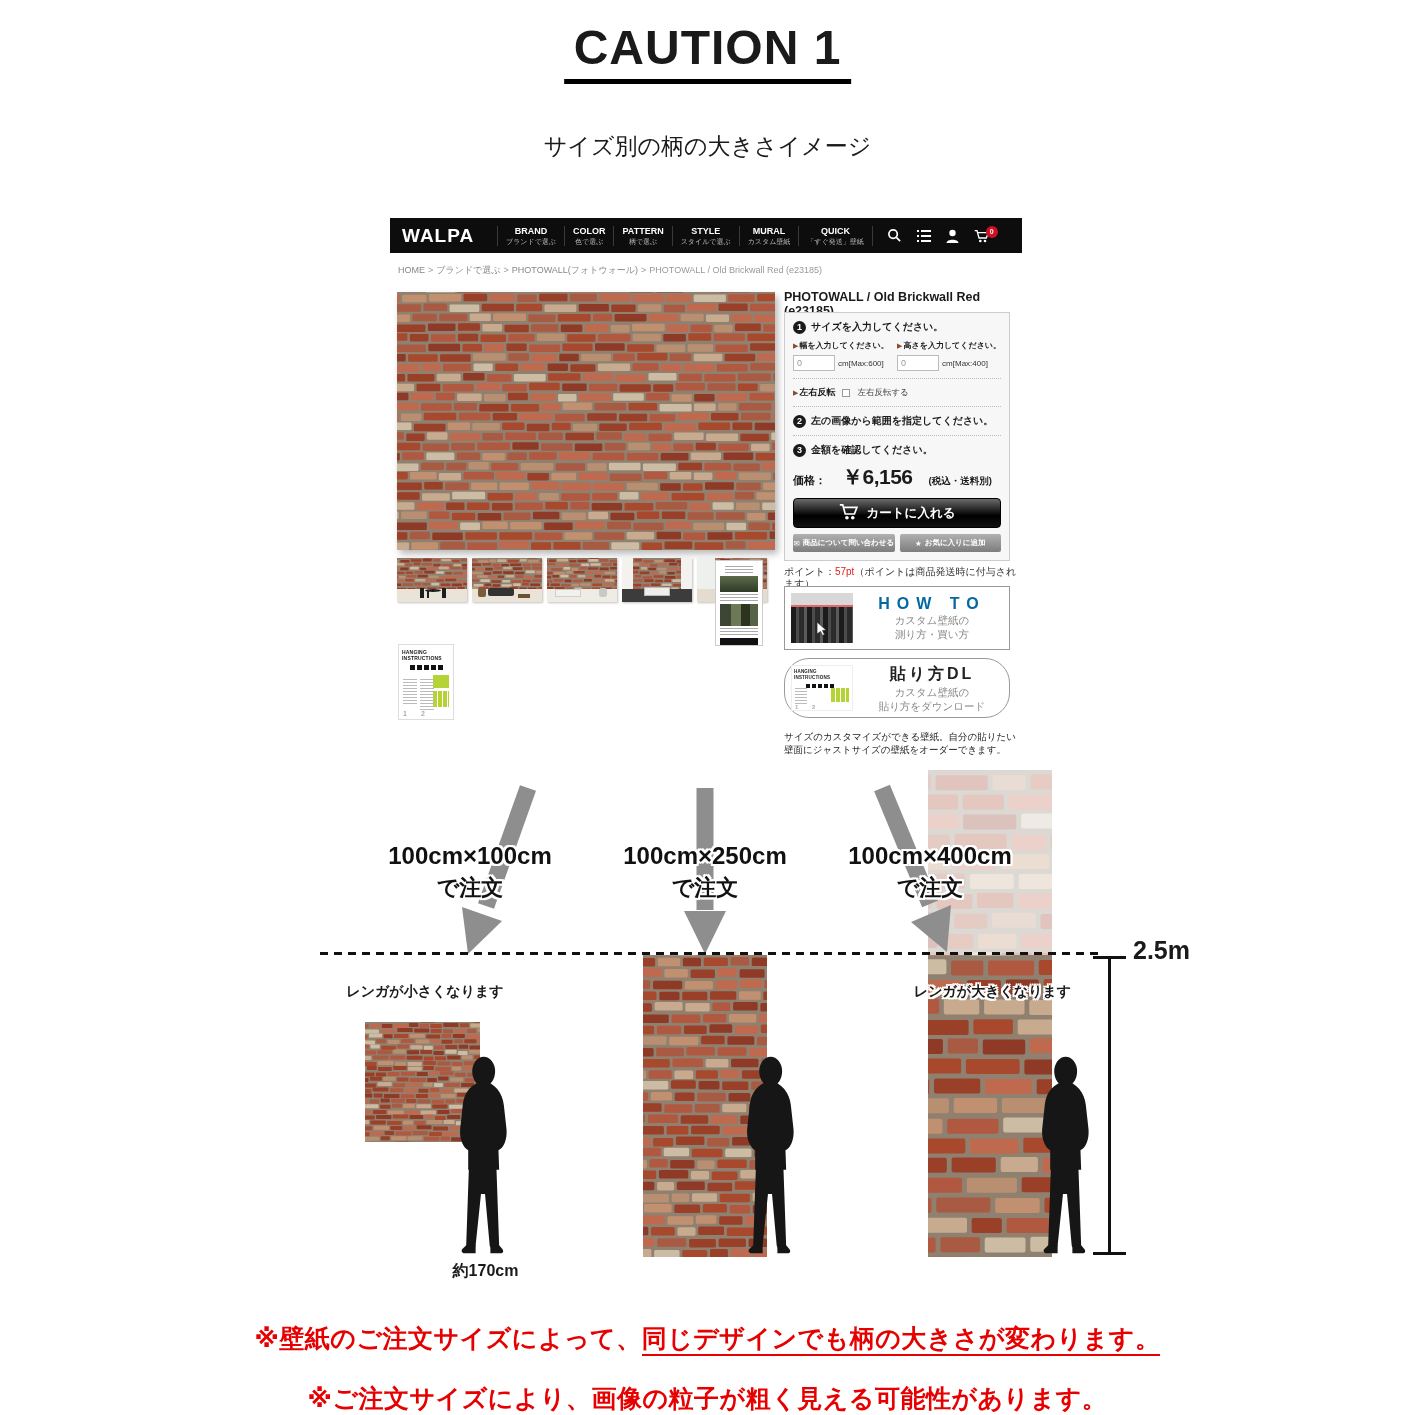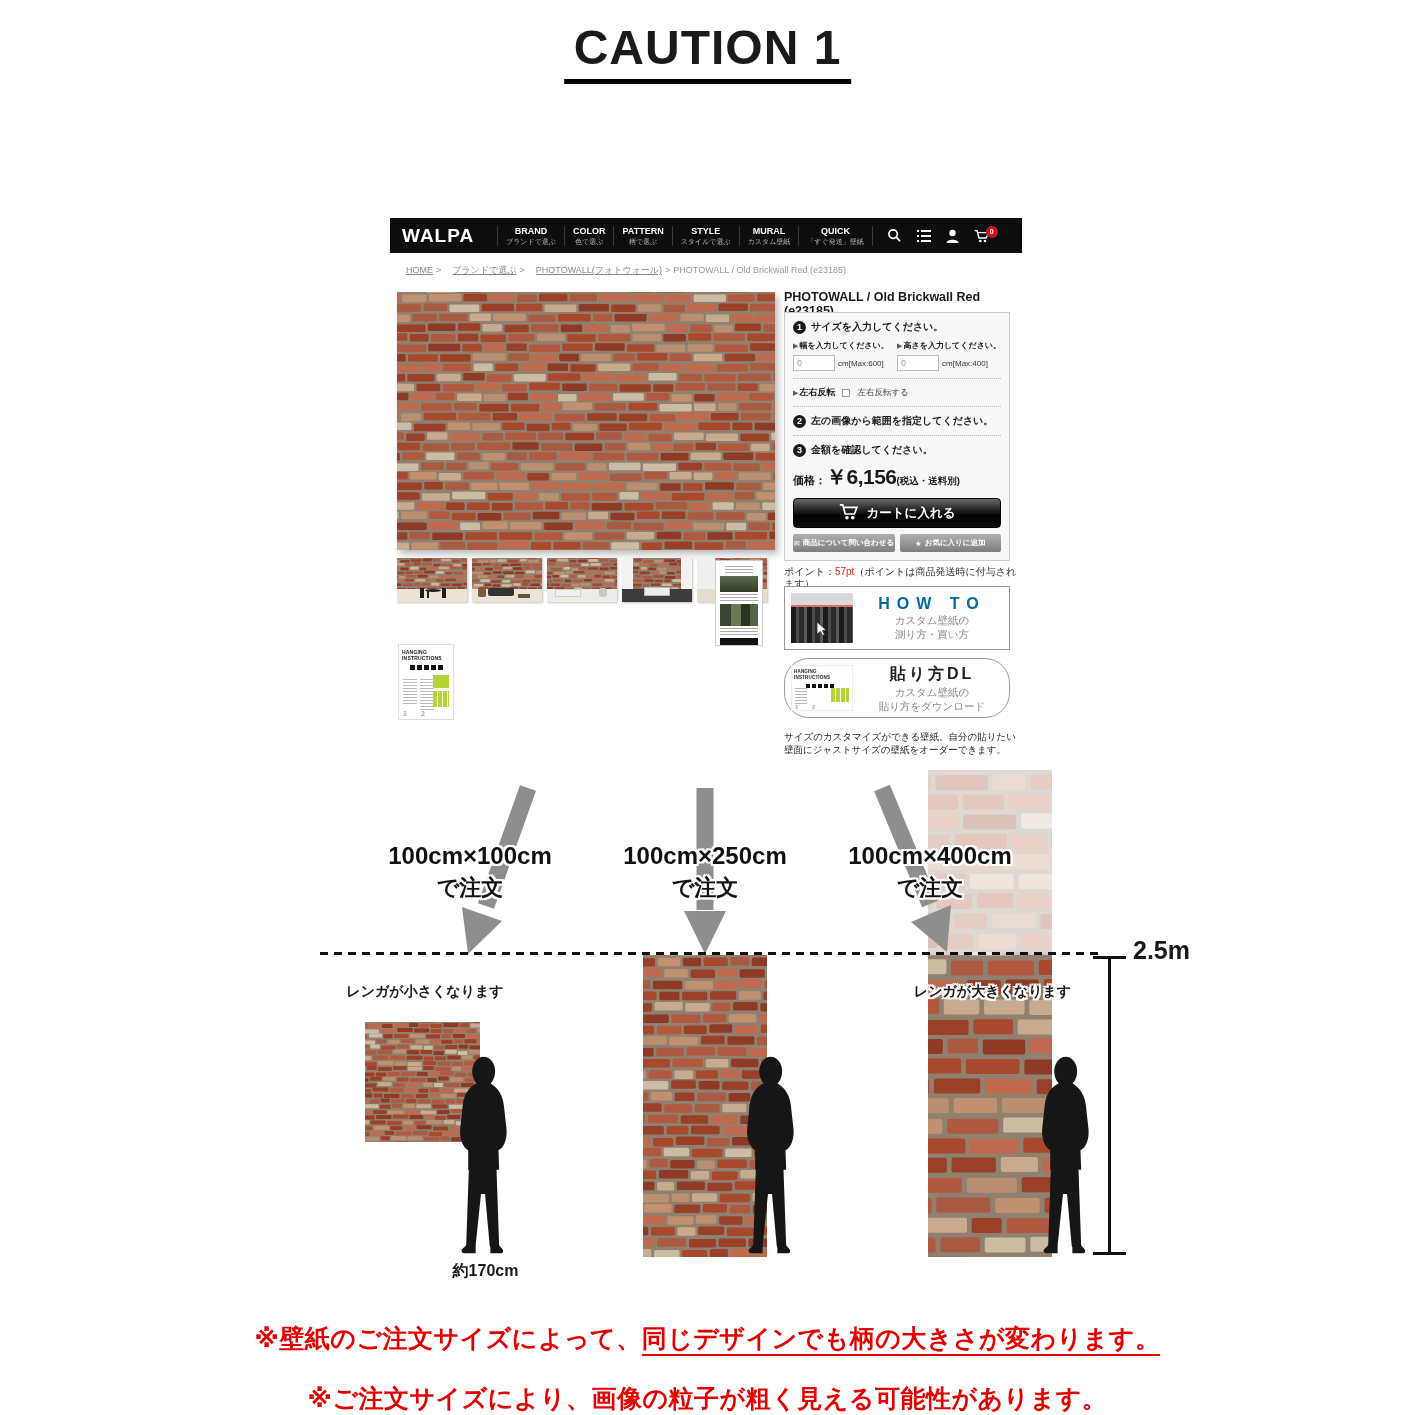--- a/index.html
+++ b/index.html
@@ -22,21 +22,21 @@
   .nav-item { padding:0 8px; text-align:center; border-left:1px solid #3a3a3a; cursor:pointer; }
   .nav-item:last-child { border-right:1px solid #3a3a3a; }
   .nav-label { font-size:9px; font-weight:bold; line-height:11px; }
   .nav-sub { font-size:7px; color:#bbb; line-height:9px; white-space:nowrap; }
   .hicons { display:flex; align-items:center; gap:13px; margin-left:14px; }
   .hicon { position:relative; width:16px; height:16px; display:flex; align-items:center; justify-content:center; }
   .cart-badge { position:absolute; right:-8px; top:-2px; width:12px; height:12px; border-radius:50%;
     background:#cc1122; color:#fff; font-size:7px; font-weight:bold; display:flex; align-items:center; justify-content:center; }
 
   .crumbs { position:absolute; left:8px; top:46px; font-size:9px; color:#999; white-space:nowrap; }
-  .crumbs a { color:#888; text-decoration:underline; cursor:pointer;margin-left:8px; }
+  .crumbs a { color:#888; cursor:pointer; }
   .crumb-sep { margin:0 3px; }
 
   .main-img { position:absolute; left:7px; top:74px; width:378px; height:258px;
     box-shadow:3px 4px 7px rgba(0,0,0,.28); overflow:hidden; cursor:pointer; }
 
   .thumb-row { position:absolute; left:7px; top:340px; display:flex; gap:5px; }
   .thumb { width:70px; height:44px; position:relative; overflow:hidden; background:#fff;
     box-shadow:1px 1px 2px rgba(0,0,0,.25); cursor:pointer; }
   .tw { position:absolute; left:0; top:0; right:0; height:70%; }
   .tf { position:absolute; left:0; right:0; bottom:0; height:30%; background:#e9e3d8; }
@@ -73,21 +73,21 @@
   .size-label { font-size:8px; font-weight:bold; white-space:nowrap; }
   .tri { color:#8a4b33; font-size:7px; margin-right:1px; }
   .size-input-row { display:flex; align-items:center; gap:3px; margin-top:4px; }
   .ibox { width:42px; height:16px; border:1px solid #bbb; background:#fff; font-size:9px; color:#999;
     padding:2px 3px; cursor:text; }
   .unit { font-size:8px; color:#333; }
   .dotted { border:none; border-top:1px dotted #bbb; margin:7px 0; }
   .flip-row { display:flex; align-items:center; gap:7px; font-size:9px; font-weight:bold; }
   .cb { width:8px; height:8px; border:1px solid #999; background:#fff; cursor:pointer; }
   .flip-sub { font-weight:normal; font-size:8.5px; color:#444; }
-  .price-row { margin:3px 0 7px; display:flex; align-items:baseline; }
+  .price-row { margin:3px 0 7px; display:flex; align-items:baseline;gap:16px; }
   .price-label { font-size:11px; font-weight:bold; }
   .price-val { font-size:21px; font-weight:800; letter-spacing:-0.5px; }
   .price-note { font-size:9.5px; font-weight:bold; }
   .cart-btn { height:30px; border-radius:4px; border:1px solid #000;
     background:linear-gradient(#6a6a6a,#222 40%,#000 60%,#111); color:#fff;
     display:flex; align-items:center; justify-content:center; gap:8px;
     font-size:12.5px; font-weight:bold; cursor:pointer; }
   .small-btns { display:flex; gap:5px; margin-top:6px; }
   .gbtn { flex:1; height:18px; border-radius:2px; background:linear-gradient(#b0b0b0,#7d7d7d);
     color:#fff; font-size:7.5px; font-weight:bold; display:flex; align-items:center;
@@ -144,20 +144,21 @@
       <path d="M56,40 C39,43 27,56 25,75 L21,112 C20,127 26,139 33,143 L33,172 L79,172 L78,143 C86,139 91,127 90,112 L86,76 C84,57 72,43 56,40 Z"></path>
       <path d="M34,170 L30,285 C30,291 43,291 44,285 L52,208 L58,208 L65,285 C66,291 79,291 79,285 L75,170 Z"></path>
       <path d="M30,284 L24,290 C22,293 24,296 28,296 L44,296 L44,284 Z"></path>
       <path d="M66,284 L66,296 L81,296 C85,296 86,293 84,290 L79,284 Z"></path>
     </g>
   </symbol>
 </svg>
 
 <div class="caution-title">CAUTION 1</div>
 <div class="intro">
+  <div>サイズ別の柄の大きさイメージ</div>
 </div>
 
 <div class="shot">
 
   <div class="shot-header">
     <div class="logo">WALPA</div>
     <div class="nav">
       <div class="nav-item">
         <div class="nav-label">BRAND</div>
         <div class="nav-sub">ブランドで選ぶ</div>

